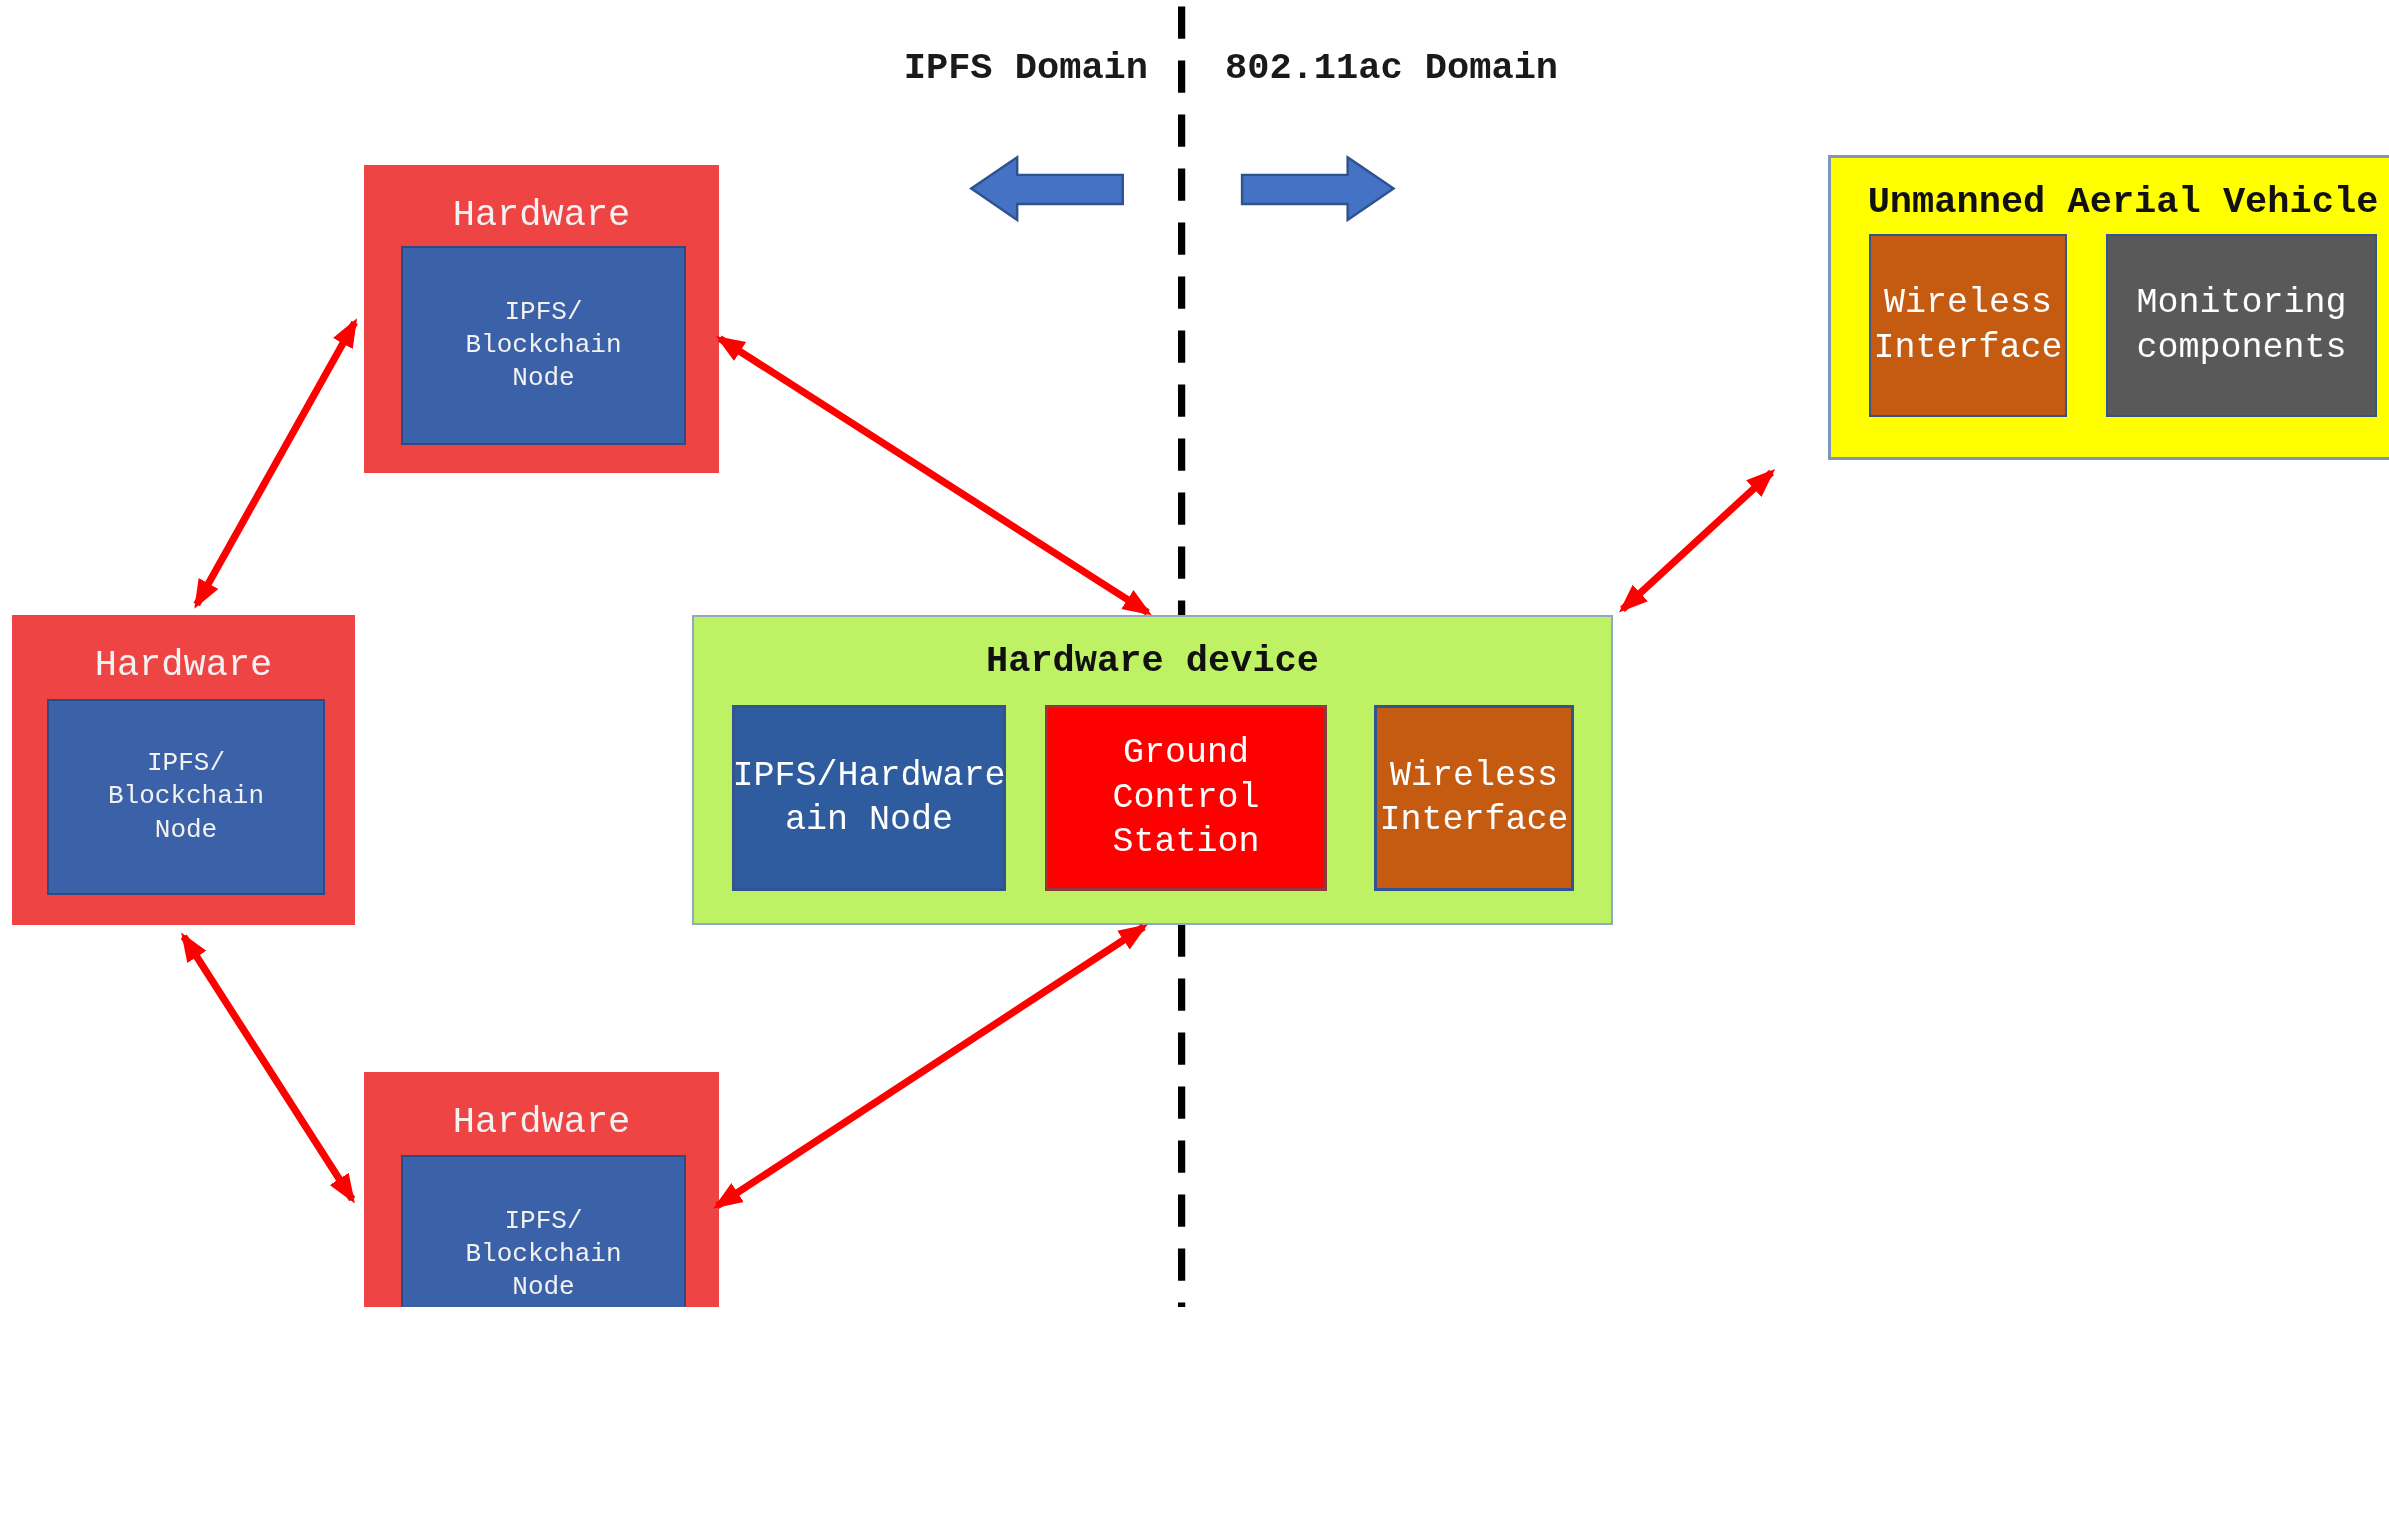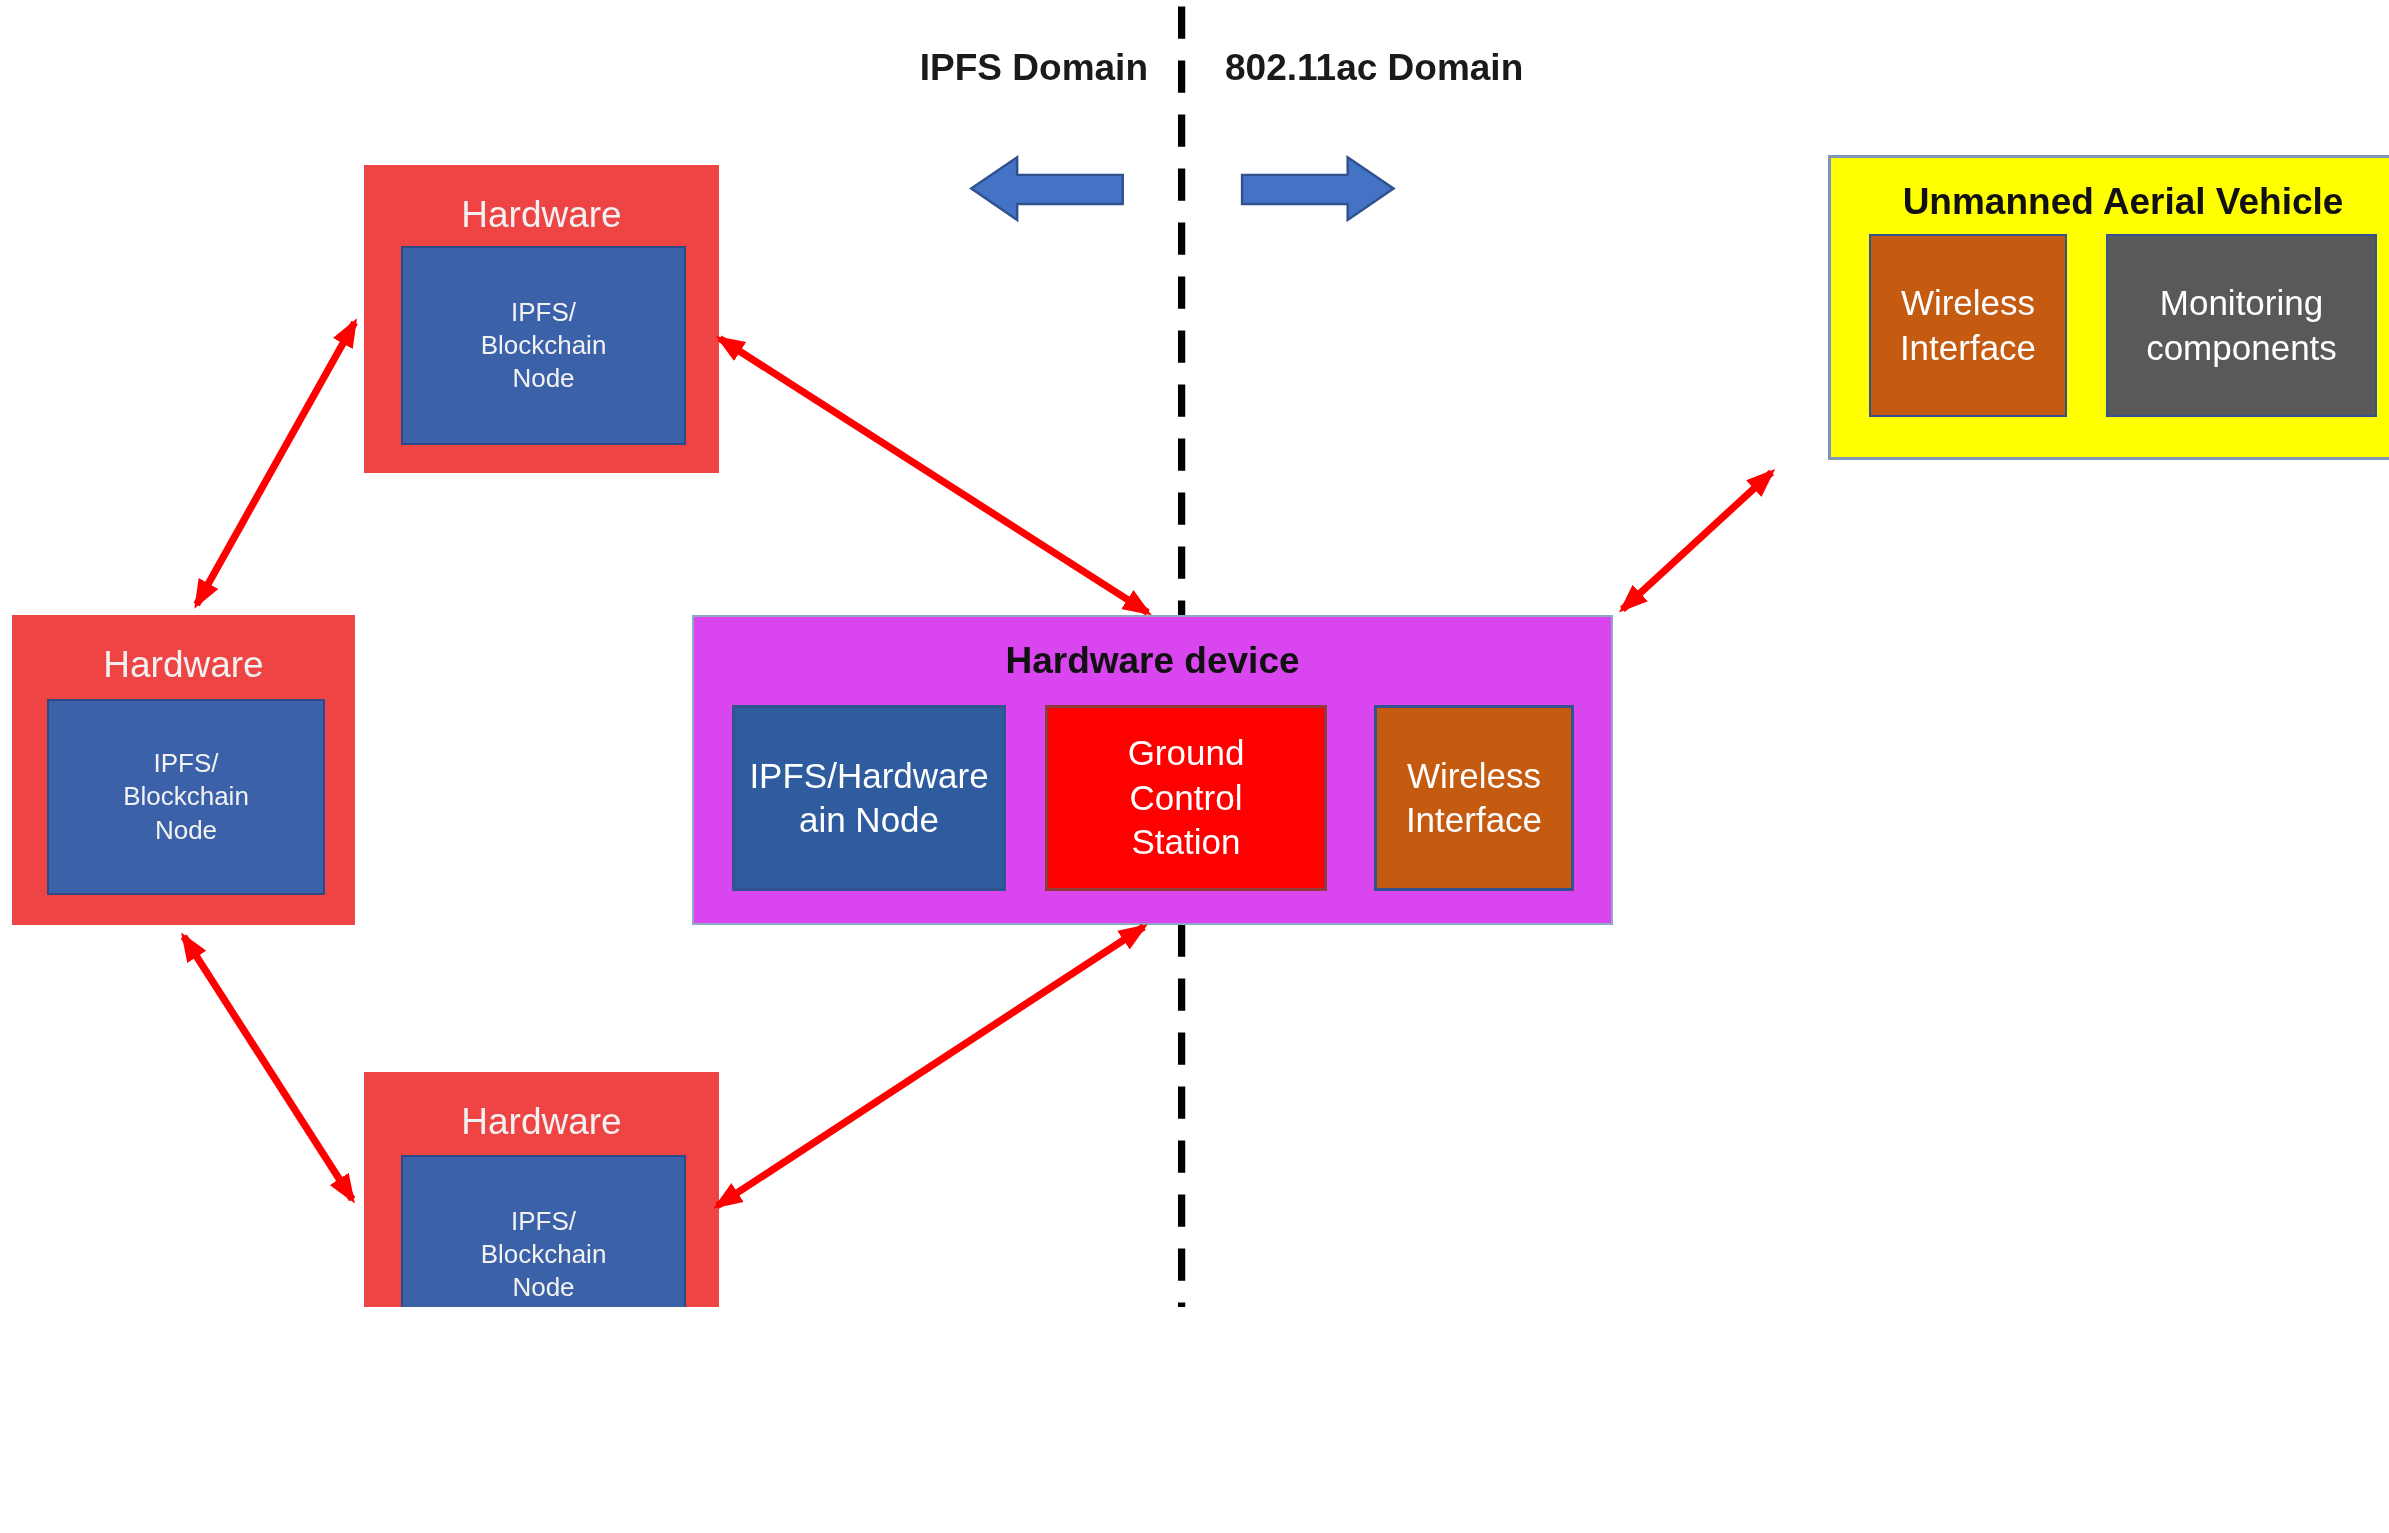--- a/index.html
+++ b/index.html
@@ -1,36 +1,36 @@
 <!DOCTYPE html>
 <html style="font-size:13px"><head>
 <meta charset="utf-8">
 <style>
   html,body{margin:0;padding:0;}
   body{background:#ffffff;}
   .stage{
     position:relative;width:2389px;height:1307px;overflow:hidden;
-    background:#ffffff;font-family:Liberation Sans, sans-serif;
+    background:#ffffff;font-family:Liberation Mono, monospace;
   }
   .layer{position:absolute;left:0;top:0;width:2389px;height:1533px;}
   .overlay{pointer-events:none;}
   .box{position:absolute;box-sizing:border-box;}
   
   .hw-node{background:#ef4444;}
   .hw-title{
     position:absolute;left:0;top:29px;width:100%;text-align:center;
     color:#F2F2F2;font-size:37px;line-height:1.15;
   }
   .hw-inner{
     position:absolute;background:#3B62A9;border:2.4px solid #2C4A85;
     display:flex;align-items:center;justify-content:center;text-align:center;
     color:#F2F2F2;font-size:26px;line-height:1.27;white-space:pre-line;
   }
   
-  .green-box{background:#d946ef;border:2.4px solid #8FA9C3;padding-left:32px;}
+  .green-box{background:#bef264;border:2.4px solid #8FA9C3;padding-left:32px;}
   .green-title{
     position:absolute;left:0;top:22.6px;width:100%;text-align:center;
     color:#111111;font-size:37px;font-weight:600;
   }
   .comp{
     position:absolute;display:flex;align-items:center;justify-content:center;
     text-align:center;color:#FFFFFF;font-size:35px;line-height:1.27;
     white-space:pre-line;border:3.2px solid #31538F;box-sizing:border-box;
   }
   .comp-blue{background:#2E5C9E;}

